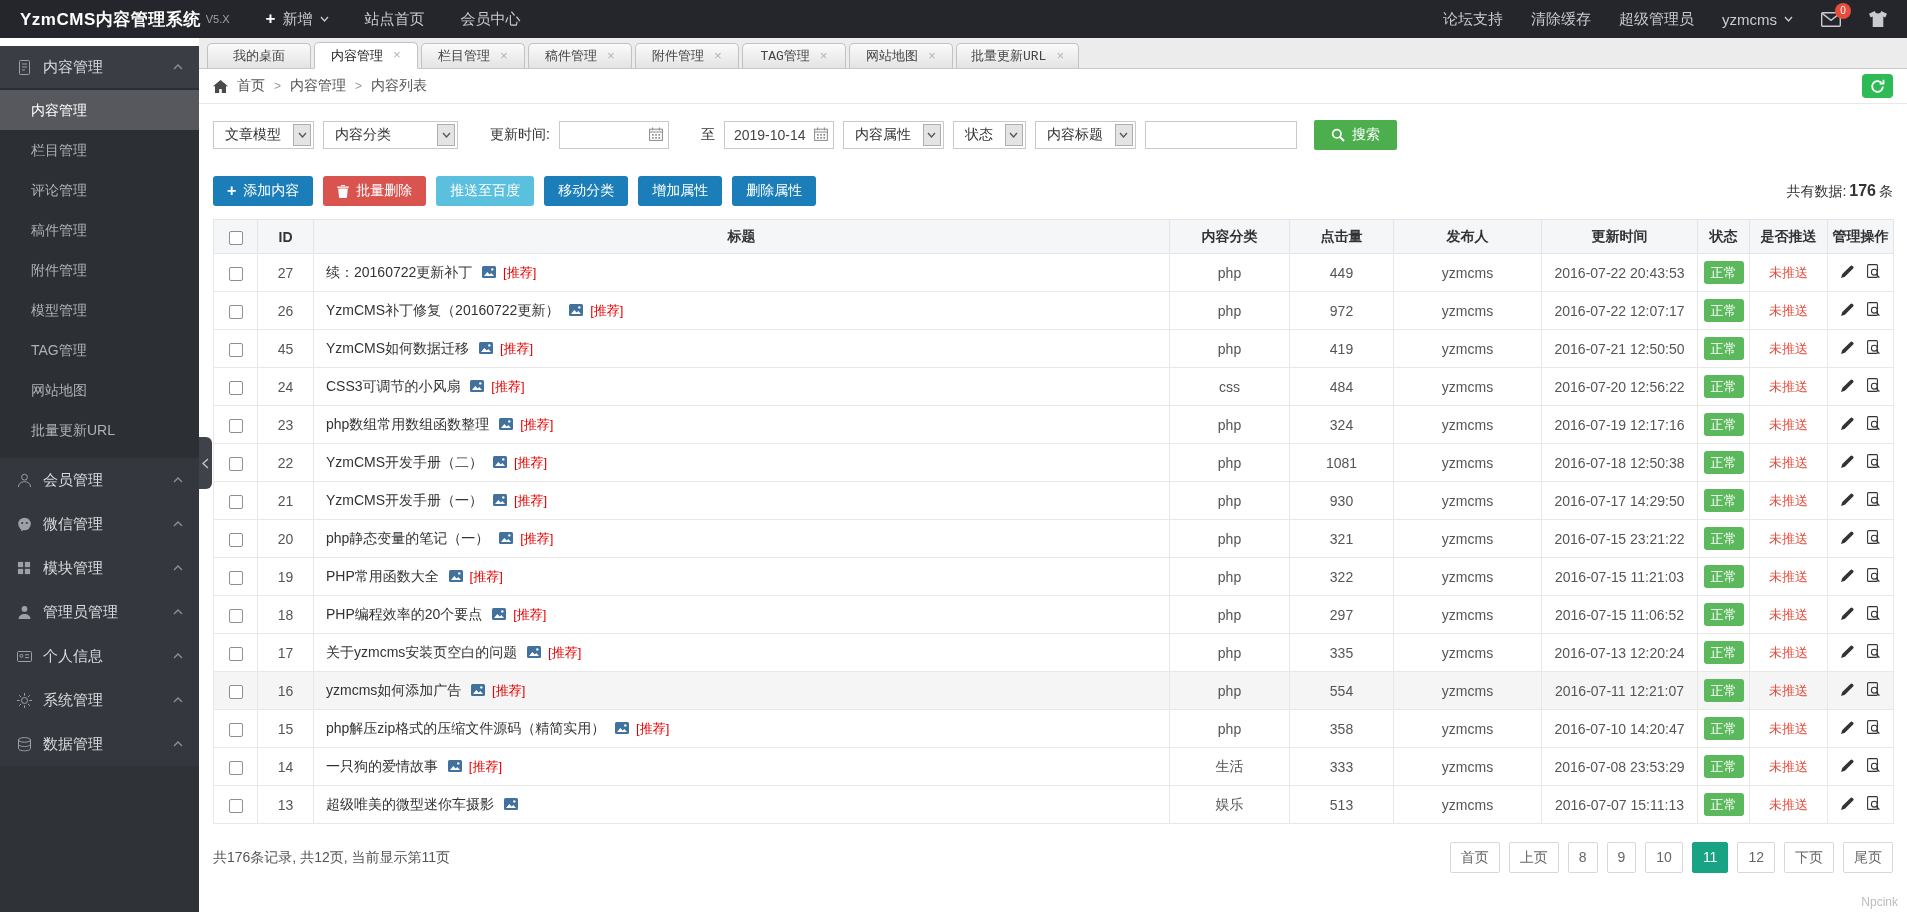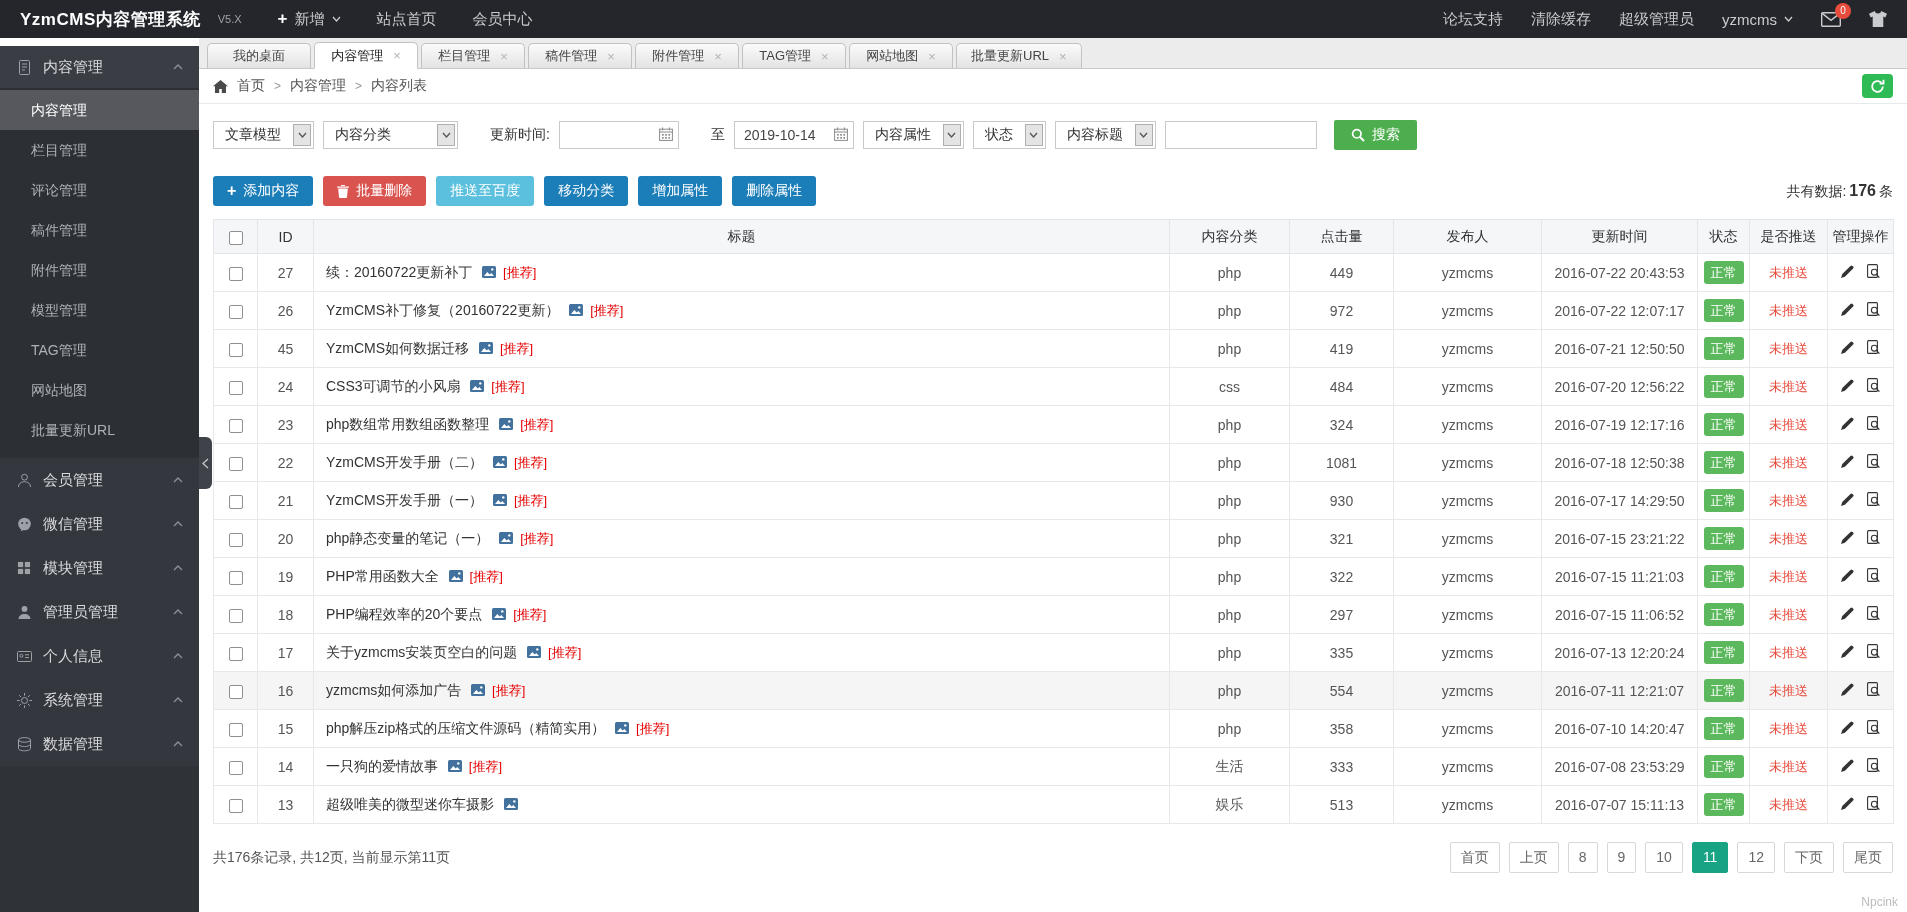--- a/index.html
+++ b/index.html
@@ -3,21 +3,21 @@
 <meta charset="utf-8">
 <style>
   * { margin:0; padding:0; box-sizing:border-box; }
   html,body { width:1907px; height:912px; overflow:hidden; background:#fff;
     font-family:"Liberation Sans","DejaVu Sans",sans-serif; }
 
   
   .topbar { height:38px; background:#24262b; display:flex; align-items:center;
     padding:0 20px; color:#c9cbce; }
   .brand { color:#fff; font-size:17px; font-weight:bold; letter-spacing:.5px; cursor:pointer;}
-  .version { font-size:11px; color:#9ea1a6; margin-left:17px; }
+  .version { font-size:11px; color:#9ea1a6; margin-left:5px; }
   .top-item { margin-left:36px; font-size:15px; display:flex; align-items:center; gap:7px; cursor:pointer; }
   .top-item .plus { font-size:17px; font-weight:bold; color:#fff; }
   .top-right { margin-left:auto; display:flex; align-items:center; gap:28px; }
   .top-right .top-item { margin-left:0; }
   .mail-wrap { position:relative; display:flex; }
   .badge { position:absolute; top:-9px; right:-10px; background:#e74c3c; color:#fff;
     border-radius:8px; min-width:16px; height:16px; font-size:10px; line-height:16px; text-align:center; }
 
   
   .sidebar { position:fixed; left:0; top:46px; bottom:0; width:199px;
@@ -32,21 +32,21 @@
     font-size:14px; cursor:pointer; }
   .subitem.active { background:#56585d; color:#fff; }
   .sidebar-rest { flex:1; background:#2f3237; }
   .collapse-handle { position:fixed; left:199px; top:437px; width:13px; height:52px;
     background:#3f4248; border-radius:0 6px 6px 0; display:flex; align-items:center;
     justify-content:center; cursor:pointer; z-index:5;}
 
   
   .main { margin-left:199px; height:calc(100% - 46px); background:#fff; display:flex; flex-direction:column;}
   .tabbar { height:31px; background:#ececec; border-bottom:1px solid #c9c9c9;
-    display:flex; align-items:flex-end; padding:4px 8px 0; gap:3px; flex:none;}
+    display:flex; align-items:flex-end; padding:4px 8px 0; gap:3px; flex:none;font-family:Liberation Mono, monospace;}
   .tab { height:26px; padding:0 14px; background:linear-gradient(#fbfbfb,#e3e3e3);
     border:1px solid #c2c2c2; border-bottom:1px solid #c9c9c9; margin-bottom:-1px;
     border-radius:5px 5px 0 0; font-size:13px; color:#444; display:flex;
     align-items:center; gap:10px; cursor:pointer; min-width:104px; justify-content:center;}
   .tab.active { background:#fff; color:#222; border-bottom-color:#fff; height:27px; }
   .tab-close { color:#b3b3b3; font-size:13px; line-height:1; }
 
   .breadcrumb-row { height:35px; border-bottom:1px solid #e7eaec; display:flex;
     align-items:center; padding:0 14px; font-size:14px; color:#555; gap:9px; flex:none;}
   .crumb-sep { color:#999; font-size:12px; }
@@ -56,21 +56,21 @@
 
   
   .filter-row { display:flex; align-items:center; padding:16px 14px 0; gap:9px;
     font-size:14px; color:#333; flex:none;}
   .sel { display:inline-flex; align-items:center; border:1px solid #c9c9c9; height:28px;
     padding:2px; background:#fff; cursor:pointer; }
   .sel-label { padding:0 12px 0 9px; white-space:nowrap; }
   .sel.wide .sel-label { padding-right:46px; }
   .sel-btn { width:18px; align-self:stretch; background:#e4e4e4; border:1px solid #aeaeae;
     display:flex; align-items:center; justify-content:center; color:#555; }
-  .date-input { width:120px; height:28px; border:1px solid #c9c9c9; display:flex;
+  .date-input { width:110px; height:28px; border:1px solid #c9c9c9; display:flex;
     align-items:center; justify-content:space-between; padding:0 5px 0 9px;
     font-size:14px; color:#444; background:#fff; cursor:text;}
   .text-input { width:152px; height:28px; border:1px solid #c9c9c9; background:#fff; cursor:text;}
   .flabel { white-space:nowrap;margin-left:23px; }
   .search-btn { height:30px; background:#4cae4c; color:#fff; padding:0 17px; display:flex;
     gap:7px; align-items:center; font-size:14px; border-radius:2px; margin-left:8px; cursor:pointer;}
 
   
   .toolbar { display:flex; align-items:center; padding:26px 14px 0; flex:none;}
   .btn { height:30px; border-radius:3px; color:#fff; font-size:14px; padding:0 14px;
@@ -79,21 +79,21 @@
   .btn.blue { background:#1b7eb9; }
   .btn.red { background:#d9534f; }
   .btn.lightblue { background:#5bc0de; }
   .count { margin-left:auto; font-size:14px; color:#333; }
   .count b { font-size:16px; margin:8px 3px; }
 
   
   .table-wrap { padding:13px 14px 0; flex:none;}
   table { width:100%; border-collapse:collapse; table-layout:fixed; }
   th { background:#f4f6f8; border:1px solid #e2e5e9; height:34px; font-size:14px;
-    color:#333; font-weight:normal; }
+    color:#333; font-weight:bold; }
   td { border:1px solid #e8e8e8; height:38px; font-size:14px; color:#555;
     text-align:center; padding:0 4px; overflow:hidden; white-space:nowrap;}
   tr.hl td { background:#f5f5f5; }
   td.c-title { text-align:left; padding:0 12px; color:#333; }
   .checkbox { display:inline-block; width:14px; height:14px; border:1px solid #8f8f8f;
     background:#fff; border-radius:2px; vertical-align:middle; cursor:pointer; }
   .title-text { cursor:pointer; }
   .img-ico { margin-left:6px; vertical-align:-1px; }
   .rec { color:#e60000; margin-left:3px; font-size:13px; }
   .badge-ok { background:#5cb85c; color:#fff; border-radius:3px; padding:4px 7px; font-size:13px; }

